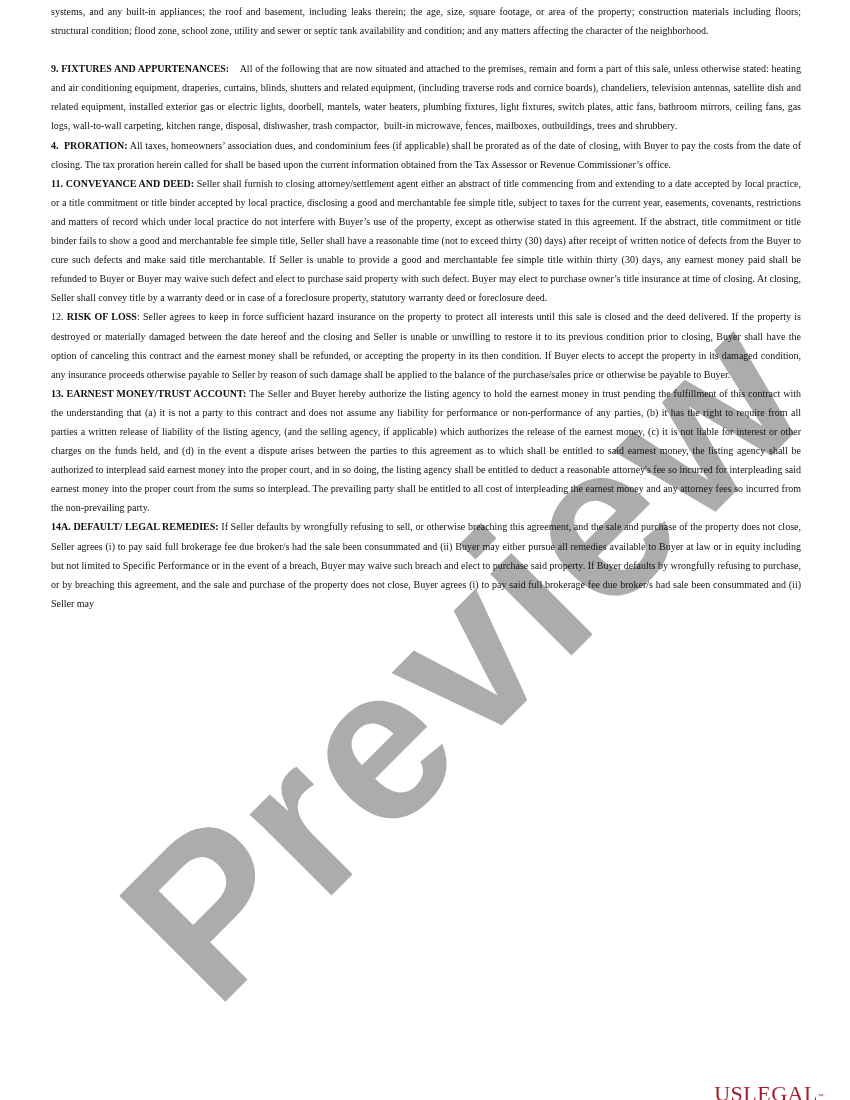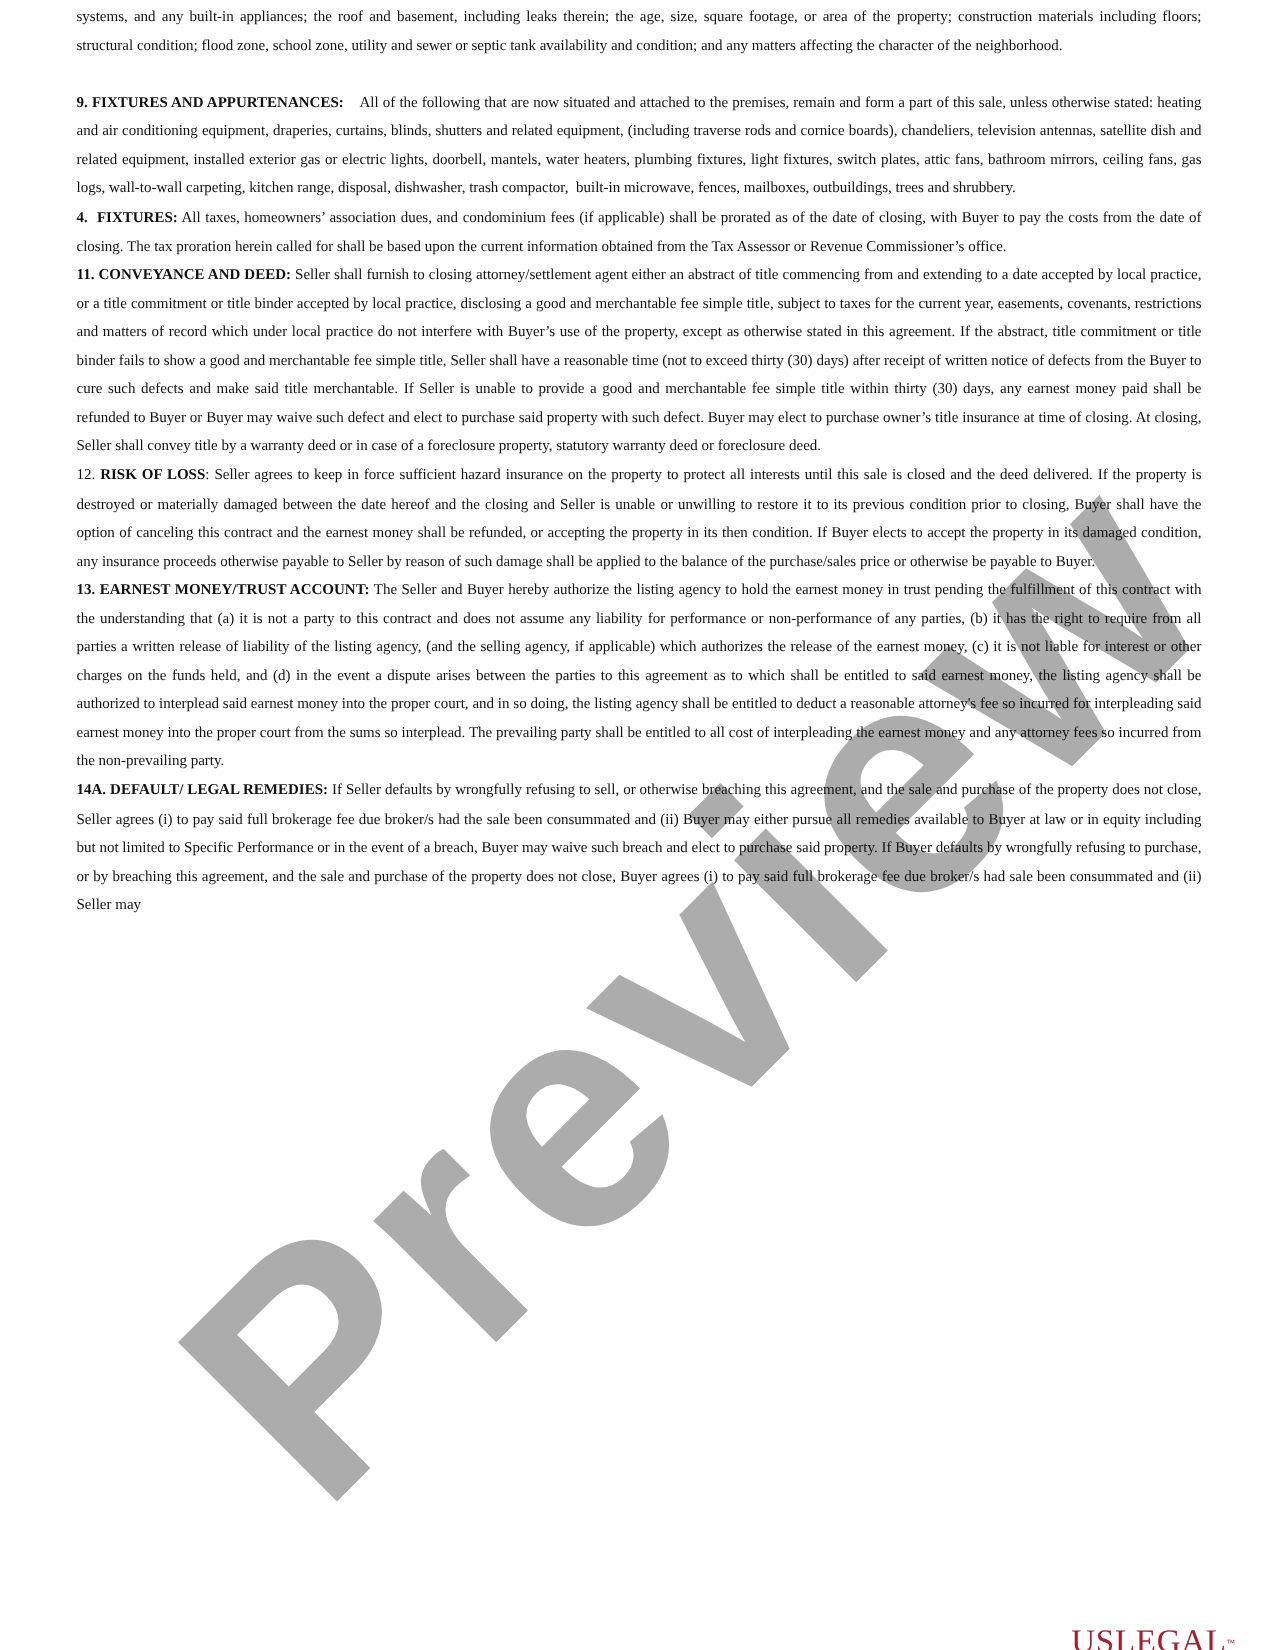--- a/index.html
+++ b/index.html
@@ -97,21 +97,21 @@
 
 <div class="watermark">Preview</div>
 
 <div class="page">
   <p class="para first">systems, and any built-in appliances; the roof and basement, including leaks therein; the age, size, square footage, or area of the property; construction materials including floors; structural condition; flood zone, school zone, utility and sewer or septic tank availability and condition; and any matters affecting the character of the neighborhood.</p>
 
   <div class="gap"></div>
 
   <p class="para"><b>9.</b> <b>FIXTURES AND APPURTENANCES:</b><span style="white-space:pre-wrap">    All of the following that are now situated and attached to the premises, remain and form a part of this sale, unless otherwise stated: heating and air conditioning equipment, draperies, curtains, blinds, shutters and related equipment, (including traverse rods and cornice boards), chandeliers, television antennas, satellite dish and related equipment, installed exterior gas or electric lights, doorbell, mantels, water heaters, plumbing fixtures, light fixtures, switch plates, attic fans, bathroom mirrors, ceiling fans, gas logs, wall-to-wall carpeting, kitchen range, disposal, dishwasher, trash compactor,  built-in microwave, fences, mailboxes, outbuildings, trees and shrubbery.</span></p>
 
-  <p class="para"><b>4.</b>&nbsp; <b>FIXTURES:</b><span> All taxes, homeowners’ association dues, and condominium fees (if applicable) shall be prorated as of the date of closing, with Buyer to pay the costs from the date of closing.   The tax proration herein called for shall be based upon the current information obtained from the Tax Assessor or Revenue Commissioner’s office.</span></p>
+  <p class="para"><b>4.</b>&nbsp; <b>PRORATION:</b><span> All taxes, homeowners’ association dues, and condominium fees (if applicable) shall be prorated as of the date of closing, with Buyer to pay the costs from the date of closing.   The tax proration herein called for shall be based upon the current information obtained from the Tax Assessor or Revenue Commissioner’s office.</span></p>
 
   <p class="para"><b>11.</b> <b>CONVEYANCE AND DEED:</b><span> Seller shall furnish to closing attorney/settlement agent either an abstract of title commencing from and extending to a date accepted by local practice, or a title commitment or title binder accepted by local practice, disclosing a good and merchantable fee simple title, subject to taxes for the current year, easements, covenants, restrictions and matters of record which under local practice do not interfere with Buyer’s use of the property, except as otherwise stated in this agreement.   If the abstract, title commitment or title binder fails to show a good and merchantable fee simple title, Seller shall have a reasonable time (not to exceed thirty (30) days) after receipt of written notice of defects from the Buyer to cure such defects and make said title merchantable.  If Seller is unable to provide a good and merchantable fee simple title within thirty (30) days, any earnest money paid shall be refunded to Buyer or Buyer may waive such defect and elect to purchase said property with such defect. Buyer may elect to purchase owner’s title insurance at time of closing. At closing, Seller shall convey title by a warranty deed or in case of a foreclosure property, statutory warranty deed or foreclosure deed.</span></p>
 
   <p class="para"><span>12.</span> <b>RISK OF LOSS</b><span>: Seller agrees to keep in force sufficient hazard insurance on the property to protect all interests until this sale is closed and the deed delivered. If the property is destroyed or materially damaged between the date hereof and the closing and Seller is unable or unwilling to restore it to its previous condition prior to closing, Buyer shall have the option of canceling this contract and the earnest money shall be refunded, or accepting the property in its then condition.  If Buyer elects to accept the property in its damaged condition, any insurance proceeds otherwise payable to Seller by reason of such damage shall be applied to  the balance of the purchase/sales price or otherwise be payable to Buyer.</span></p>
 
   <p class="para"><b>13.</b> <b>EARNEST MONEY/TRUST ACCOUNT:</b><span>  The Seller and Buyer hereby authorize the listing agency to hold the earnest money in trust pending the fulfillment of this contract with the understanding that (a) it is not a party to this contract and does not assume any liability for performance or non-performance of any parties, (b) it has the right to require from all parties a written release of liability of the listing agency, (and the selling agency, if applicable) which authorizes the release of the earnest money, (c) it is not liable for interest or other charges on the funds held, and (d) in the event a dispute arises between the parties to this agreement as to which shall be entitled to said earnest money, the listing agency shall be authorized to interplead said earnest money into the proper court, and in so doing, the listing agency shall be entitled to deduct a reasonable attorney's fee so incurred for interpleading said earnest money into the proper court from the sums so interplead. The prevailing party shall be entitled to all cost of interpleading the earnest money and any attorney fees so incurred from the non-prevailing party.</span></p>
 
   <p class="para"><b>14A.</b> <b>DEFAULT/ LEGAL REMEDIES:</b><span> If Seller defaults by wrongfully refusing to sell, or otherwise breaching this agreement, and the sale and purchase of the property does not close, Seller agrees (i) to pay said full brokerage fee due broker/s had the sale been consummated and (ii) Buyer may either pursue all remedies available to Buyer at law or in equity including but not limited to Specific Performance or in the event of a breach, Buyer may waive such breach and elect to purchase said property. If Buyer defaults by wrongfully refusing to purchase, or by breaching this agreement, and the sale and purchase of the property does not close, Buyer agrees (i) to pay said full brokerage fee due broker/s had sale been consummated and (ii) Seller may</span></p>
 </div>
 

